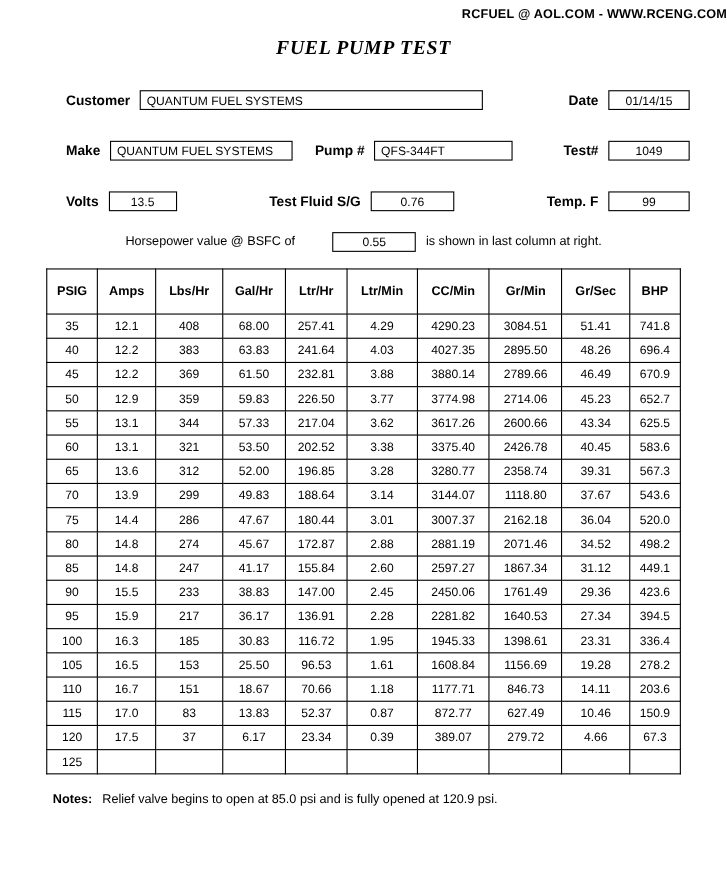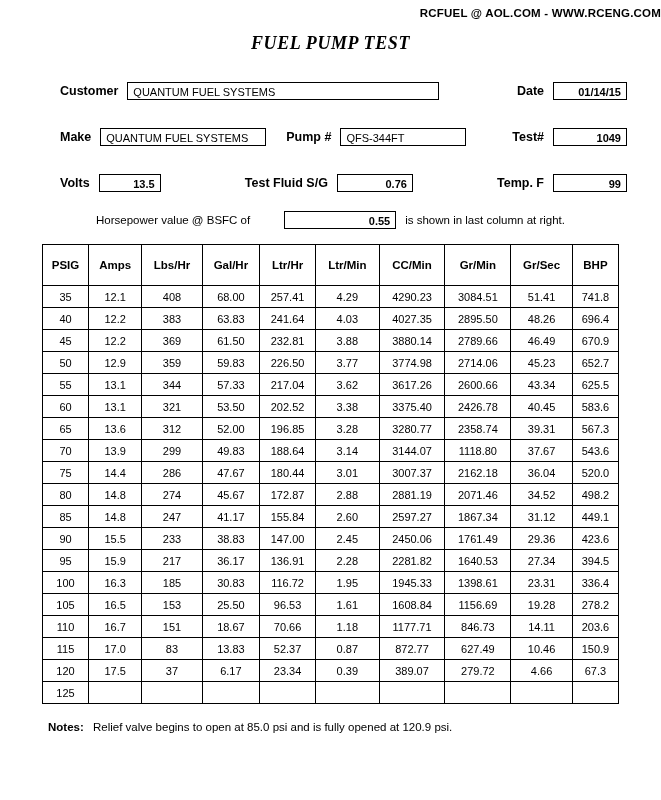--- a/index.html
+++ b/index.html
@@ -69,36 +69,36 @@
     height: 18px;
     line-height: 18px;
     font-family: "Liberation Sans", sans-serif;
     font-size: 11px;
     padding: 0 5px;
     box-sizing: border-box;
     background: #fff;
     white-space: nowrap;
     overflow: hidden;
   }
-  .box.center { text-align: right; font-weight: bold; }
+  .box.center { text-align: center; }
   .gap-s { width: 9px; }
   .gap-m { width: 20px; }
   .gap-l { width: 34px; }
   .spacer { flex: 1 1 auto; }
 
   
   .w-customer { width: 312px; }
   .w-date { width: 74px; }
   .w-make { width: 166px; }
   .w-pump { width: 126px; }
   .w-test { width: 74px; }
   .w-volts { width: 62px; }
   .w-sg { width: 76px; }
   .w-temp { width: 74px; }
-  .w-bsfc { width: 112px; }
+  .w-bsfc { width: 76px; }
 
   .hp-line {
     display: flex;
     align-items: center;
     justify-content: center;
     margin-top: 19px;
     font-family: "Liberation Sans", sans-serif;
     font-size: 11.5px;
   }
 

